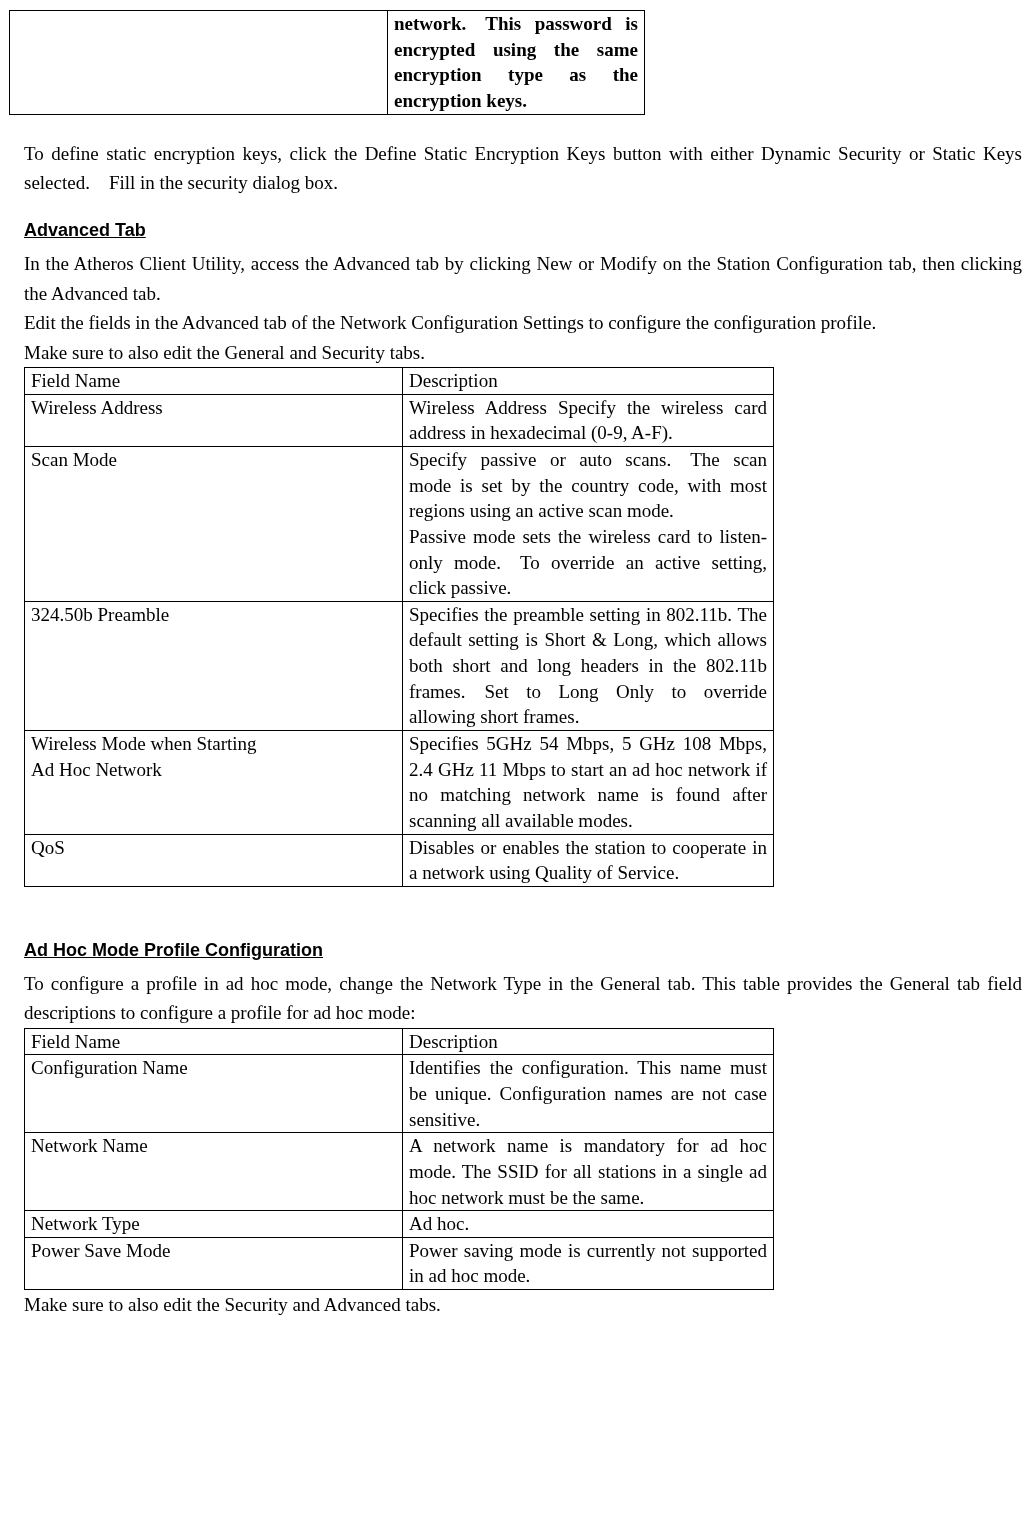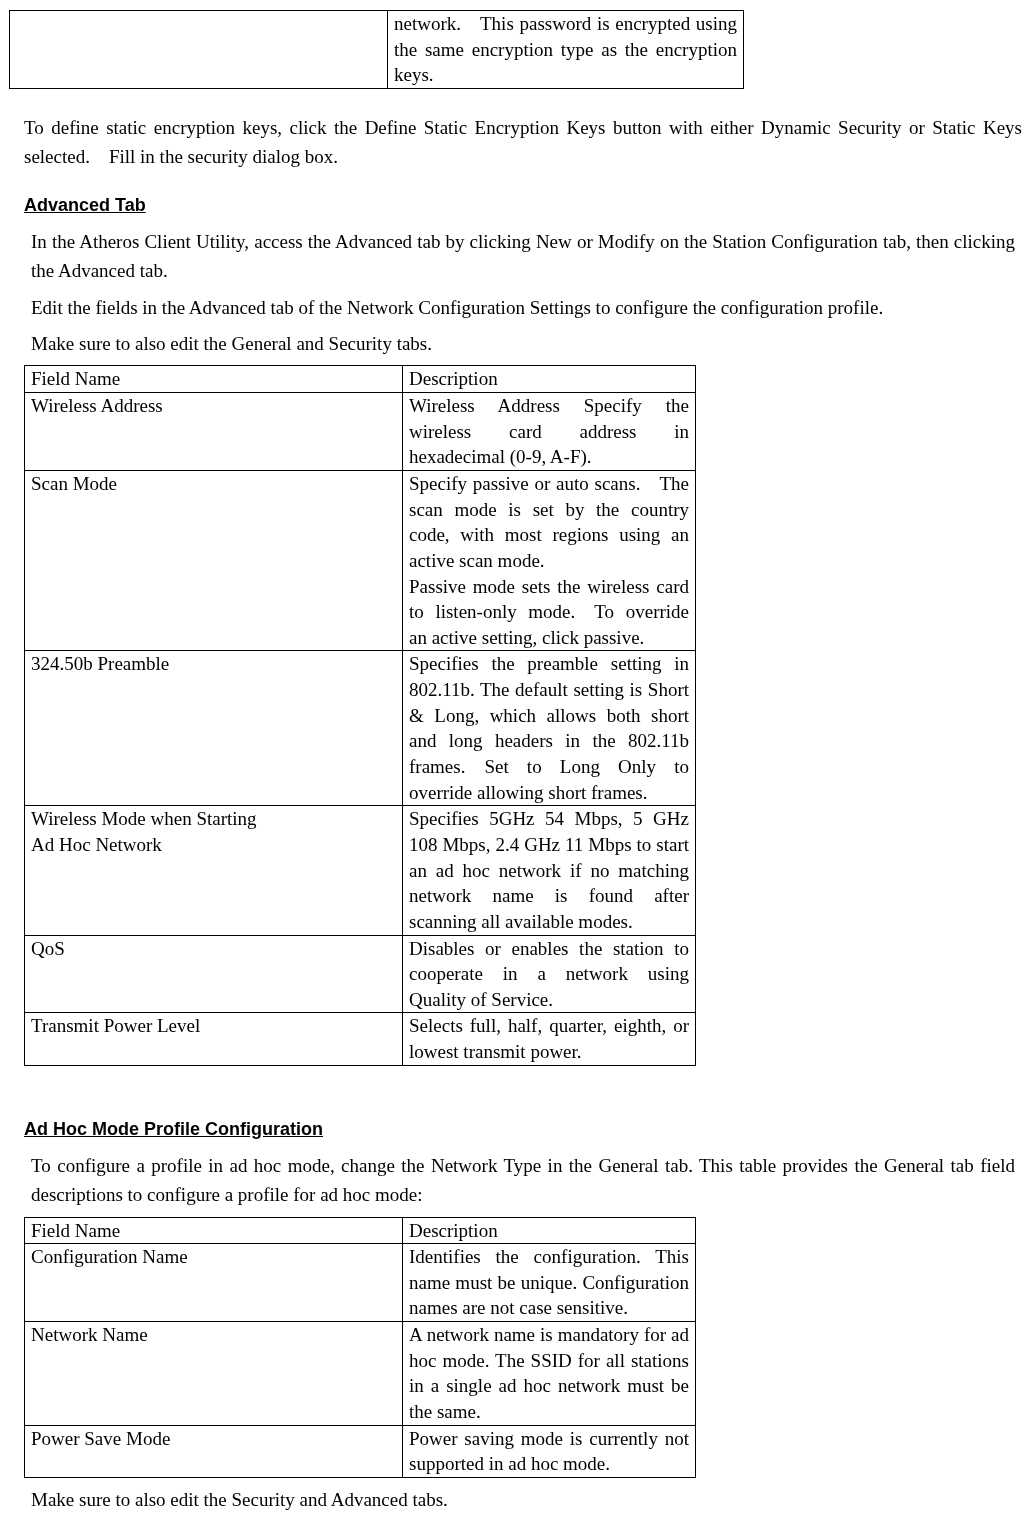--- a/index.html
+++ b/index.html
@@ -11,25 +11,26 @@
       padding: 10px 6px 40px 24px;
       width: 1028px;
       box-sizing: border-box;
       line-height: 1.55;
     }
     .tbl {
       border-collapse: collapse;
       table-layout: fixed;
     }
     .tbl-top {
-      width: 735px;
+      width: 636px;
       margin-left: -15px;
+      font-weight: bold;
     }
     .tbl-main {
-      width: 672px;
+      width: 750px;
     }
     .tbl td {
       border: 1px solid #000;
       padding: 0px 6px 0px 6px;
       vertical-align: top;
       line-height: 1.35;
     }
     .col1 { width: 365px; }
     .col2 { width: auto; }
     .justify { text-align: justify; text-justify: inter-word; }
@@ -38,21 +39,21 @@
     }
     .section-heading {
       font-family: Arial, Helvetica, sans-serif;
       font-weight: bold;
       text-decoration: underline;
       font-size: 18px;
       margin-top: 20px;
       margin-bottom: 4px;
     }
     .para-lines {
-      margin: 7px;
+      margin: 0;
     }
     .spacer { height: 30px; }
   </style>
 </head>
 <body>
 
 <table class="tbl tbl-top">
   <tbody>
       <tr>
     <td class="col1"></td>
@@ -88,24 +89,20 @@
     <td class="col2 justify">Specifies the preamble setting in 802.11b. The default setting is Short &amp; Long, which allows both short and long headers in the 802.11b frames. Set to Long Only to override allowing short frames.</td>
   </tr>
   <tr>
     <td class="col1">Wireless Mode when Starting<br>Ad Hoc Network</td>
     <td class="col2 justify">Specifies 5GHz 54 Mbps, 5 GHz 108 Mbps, 2.4 GHz 11 Mbps to start an ad hoc network if no matching network name is found after scanning all available modes.</td>
   </tr>
   <tr>
     <td class="col1">QoS</td>
     <td class="col2 justify">Disables or enables the station to cooperate in a network using Quality of Service.</td>
   </tr>
-  <tr>
-    <td class="col1">Transmit Power Level</td>
-    <td class="col2 justify">Selects full, half, quarter, eighth, or lowest transmit power.</td>
-  </tr>
 </tbody>
   </table>
 
 <div class="spacer"></div>
 
 <div class="section-heading">Ad Hoc Mode Profile Configuration</div>
 
 <p class="para-lines justify">To configure a profile in ad hoc mode, change the Network Type in the General tab. This table provides the General tab field descriptions to configure a profile for ad hoc mode:</p>
 
 <table class="tbl tbl-main">
@@ -116,19 +113,23 @@
   </tr>
   <tr>
     <td class="col1">Configuration Name</td>
     <td class="col2 justify">Identifies the configuration. This name must be unique. Configuration names are not case sensitive.</td>
   </tr>
   <tr>
     <td class="col1">Network Name</td>
     <td class="col2 justify">A network name is mandatory for ad hoc mode. The SSID for all stations in a single ad hoc network must be the same.</td>
   </tr>
   <tr>
+    <td class="col1">Network Type</td>
+    <td class="col2">Ad hoc.</td>
+  </tr>
+  <tr>
     <td class="col1">Power Save Mode</td>
     <td class="col2 justify">Power saving mode is currently not supported in ad hoc mode.</td>
   </tr>
 </tbody>
   </table>
 
 <p class="para-lines">Make sure to also edit the Security and Advanced tabs.</p>
 
 </body></html>

